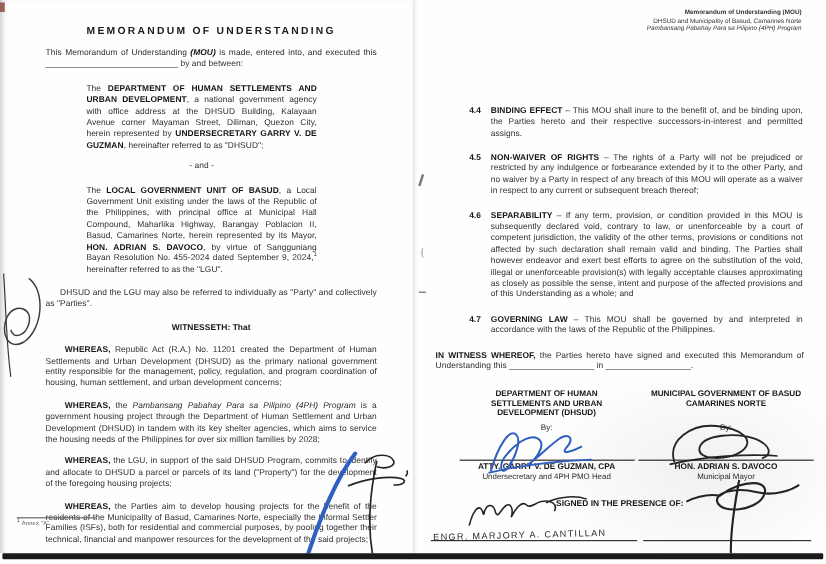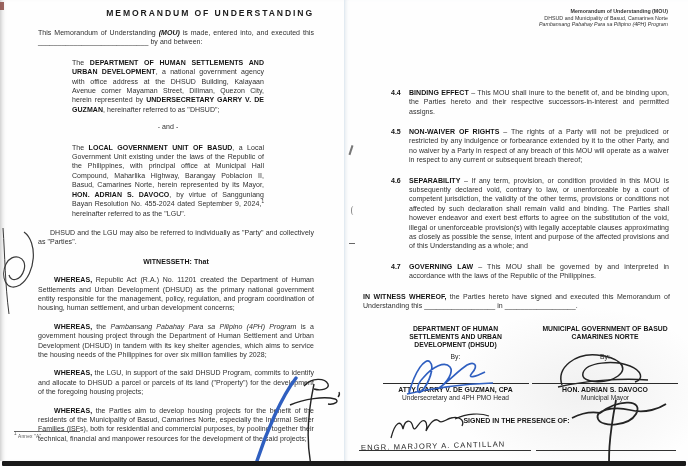--- a/index.html
+++ b/index.html
@@ -9,21 +9,21 @@
     font-family:"Liberation Sans", sans-serif;
     background:#ffffff; color:#2e2e2e;
   }
   .sheet { position:relative; width:688px; height:470px; background:#fff; overflow:hidden; }
   .page { position:absolute; top:0; height:461px; width:344px; overflow:hidden; background:#fefefe; }
   .page-left { left:0; box-shadow: inset 5px 0 5px -4px rgba(90,90,90,.4); }
   .page-right { left:344px; border-left:1px solid #e2eaf1; box-shadow: inset 3px 0 4px -3px rgba(140,165,190,.35); }
 
   .content { padding:0 30px 0 38px; }
 
-  .doc-title { text-align:right; font-weight:bold; font-size:8.6px; letter-spacing:1.9px; color:#1b1b1b; margin:8px 0 0; }
+  .doc-title { text-align:center; font-weight:bold; font-size:8.6px; letter-spacing:1.9px; color:#1b1b1b; margin:20px 0 0; }
 
   p { margin:0; font-size:7px; line-height:9.4px; text-align:justify; letter-spacing:.05px; }
   .b { font-weight:bold; color:#141414; }
   .i { font-style:italic; }
   sup { font-size:4.6px; line-height:0; }
 
   .intro { margin-top:10px; }
   .party { width:192px; margin:11px 0 0 34px; }
   .and-sep { width:192px; margin:8px 0 0 34px; text-align:center; }
   .parties-para { margin-top:10px; text-indent:12px; }

